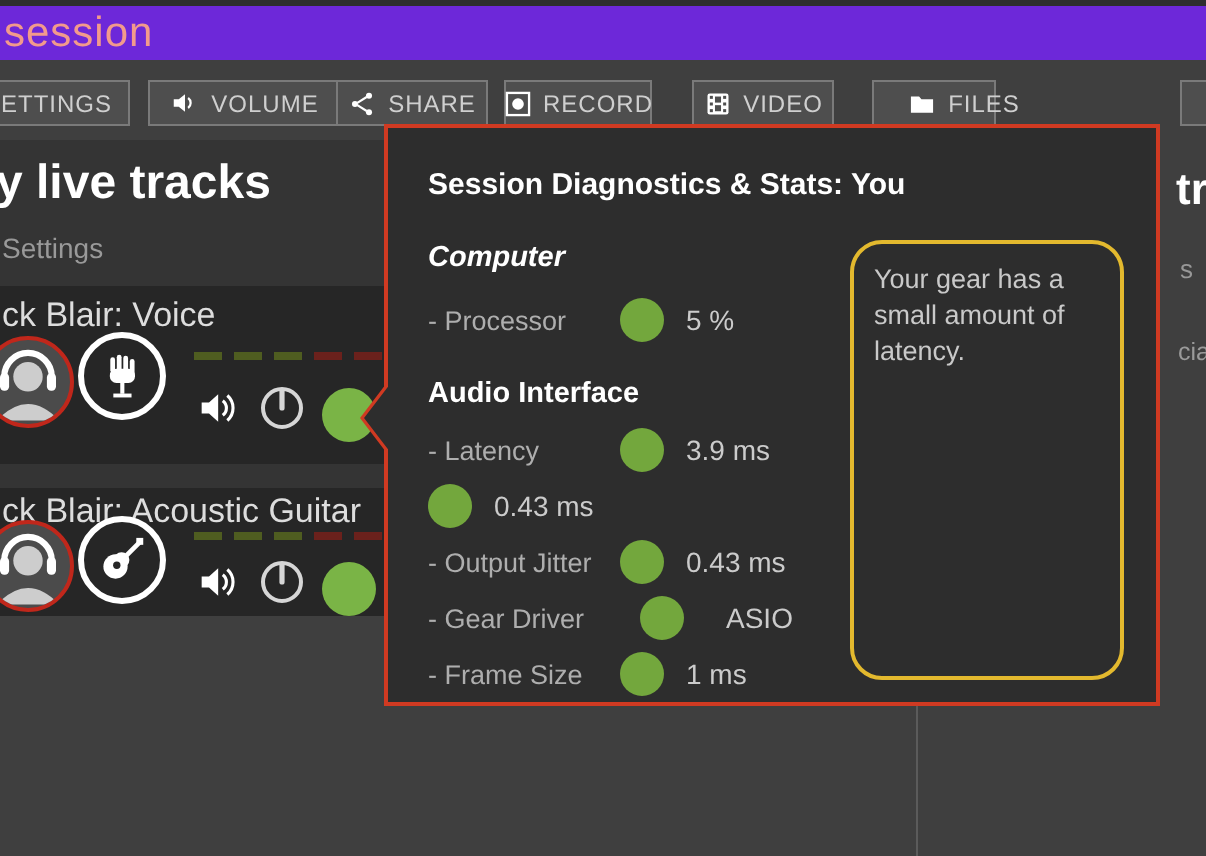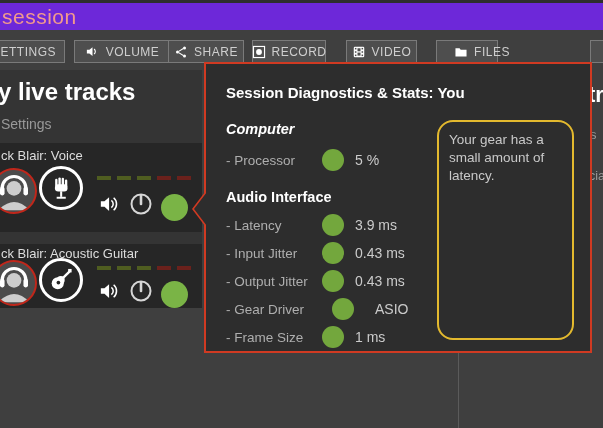--- a/index.html
+++ b/index.html
@@ -20,34 +20,34 @@
   .tb-btn svg { flex:0 0 auto; }
 
   
   #tracks-panel { left:0; top:70px; width:202px; height:238px; background:#343434; }
   #tracks-heading { left:-2px; top:8px; font-size:24px; font-weight:bold; color:#fff; }
   #tracks-subheading { left:1px; top:46px; font-size:14px; color:#999; }
 
   .track-row { left:0; width:202px; background:#262626; position:absolute; }
   #track-row-0 { top:73px; height:89px; }
   #track-row-1 { top:174px; height:64px; }
-  .t-label { left:1px; font-size:13px; color:#ddd; position:absolute; white-space:nowrap; }
+  .t-label { left:1px; font-size:17px; color:#ddd; position:absolute; white-space:nowrap; }
   .avatar { left:-9px; width:46px; height:46px; border-radius:50%;
             border:2px solid #c0271b; background:#4b4b4b; position:absolute; overflow:hidden; }
   .inst-circle { left:39px; width:44px; height:44px; border-radius:50%;
                  border:3px solid #fff; position:absolute;
                  display:flex; align-items:center; justify-content:center; }
   .meters { left:97px; position:absolute; display:flex; gap:6px; }
   .meter-seg { width:14px; height:4px; }
   .seg-g { background:#4f5d20; } .seg-r { background:#6b211c; }
   .row-icon { position:absolute; }
   .status-dot-big { width:27px; height:27px; border-radius:50%; background:#7ab446; position:absolute; left:161px; }
 
   
-  #popup { left:204px; top:62px; width:388px; height:291px; background:#2d2d2d;
+  #popup { left:192px; top:62px; width:388px; height:291px; background:#2d2d2d;
            border:2px solid #d03a22; z-index:10; }
   #popup-title { left:20px; top:20px; font-size:15px; font-weight:bold; color:#fff; }
   .sect-head { left:20px; font-size:14.5px; font-weight:bold; color:#fff; position:absolute; }
   .stat-row { left:20px; width:210px; height:24px; display:flex; align-items:center; position:absolute; }
   .stat-label { width:96px; font-size:13.5px; color:#aeaeae; }
   .stat-dot { width:22px; height:22px; border-radius:50%; background:#73a73d; margin-right:11px; flex:0 0 auto; }
   .stat-value { font-size:14px; color:#cbcbcb; }
   #note-box { left:231px; top:56px; width:137px; height:220px; border:2px solid #e3b92e;
               border-radius:16px; padding:9px 10px; color:#c9c9c9; font-size:13.5px; line-height:18px; }
   #popup-pointer { left:-14px; top:127px; }
@@ -237,21 +237,20 @@
     <span class="stat-value">5 %</span>
   </div>
 
   <div class="sect-head" style="top:125px;">Audio Interface</div>
   <div class="stat-row" style="top:149px;">
     <span class="stat-label">- Latency</span>
     <span class="stat-dot"></span>
     <span class="stat-value">3.9 ms</span>
   </div>
   <div class="stat-row" style="top:177px;">
-    <span class="stat-label">- Input Jitter</span>
     <span class="stat-dot"></span>
     <span class="stat-value">0.43 ms</span>
   </div>
   <div class="stat-row" style="top:205px;">
     <span class="stat-label">- Output Jitter</span>
     <span class="stat-dot"></span>
     <span class="stat-value">0.43 ms</span>
   </div>
   <div class="stat-row" style="top:233px;gap:10px;">
     <span class="stat-label">- Gear Driver</span>

